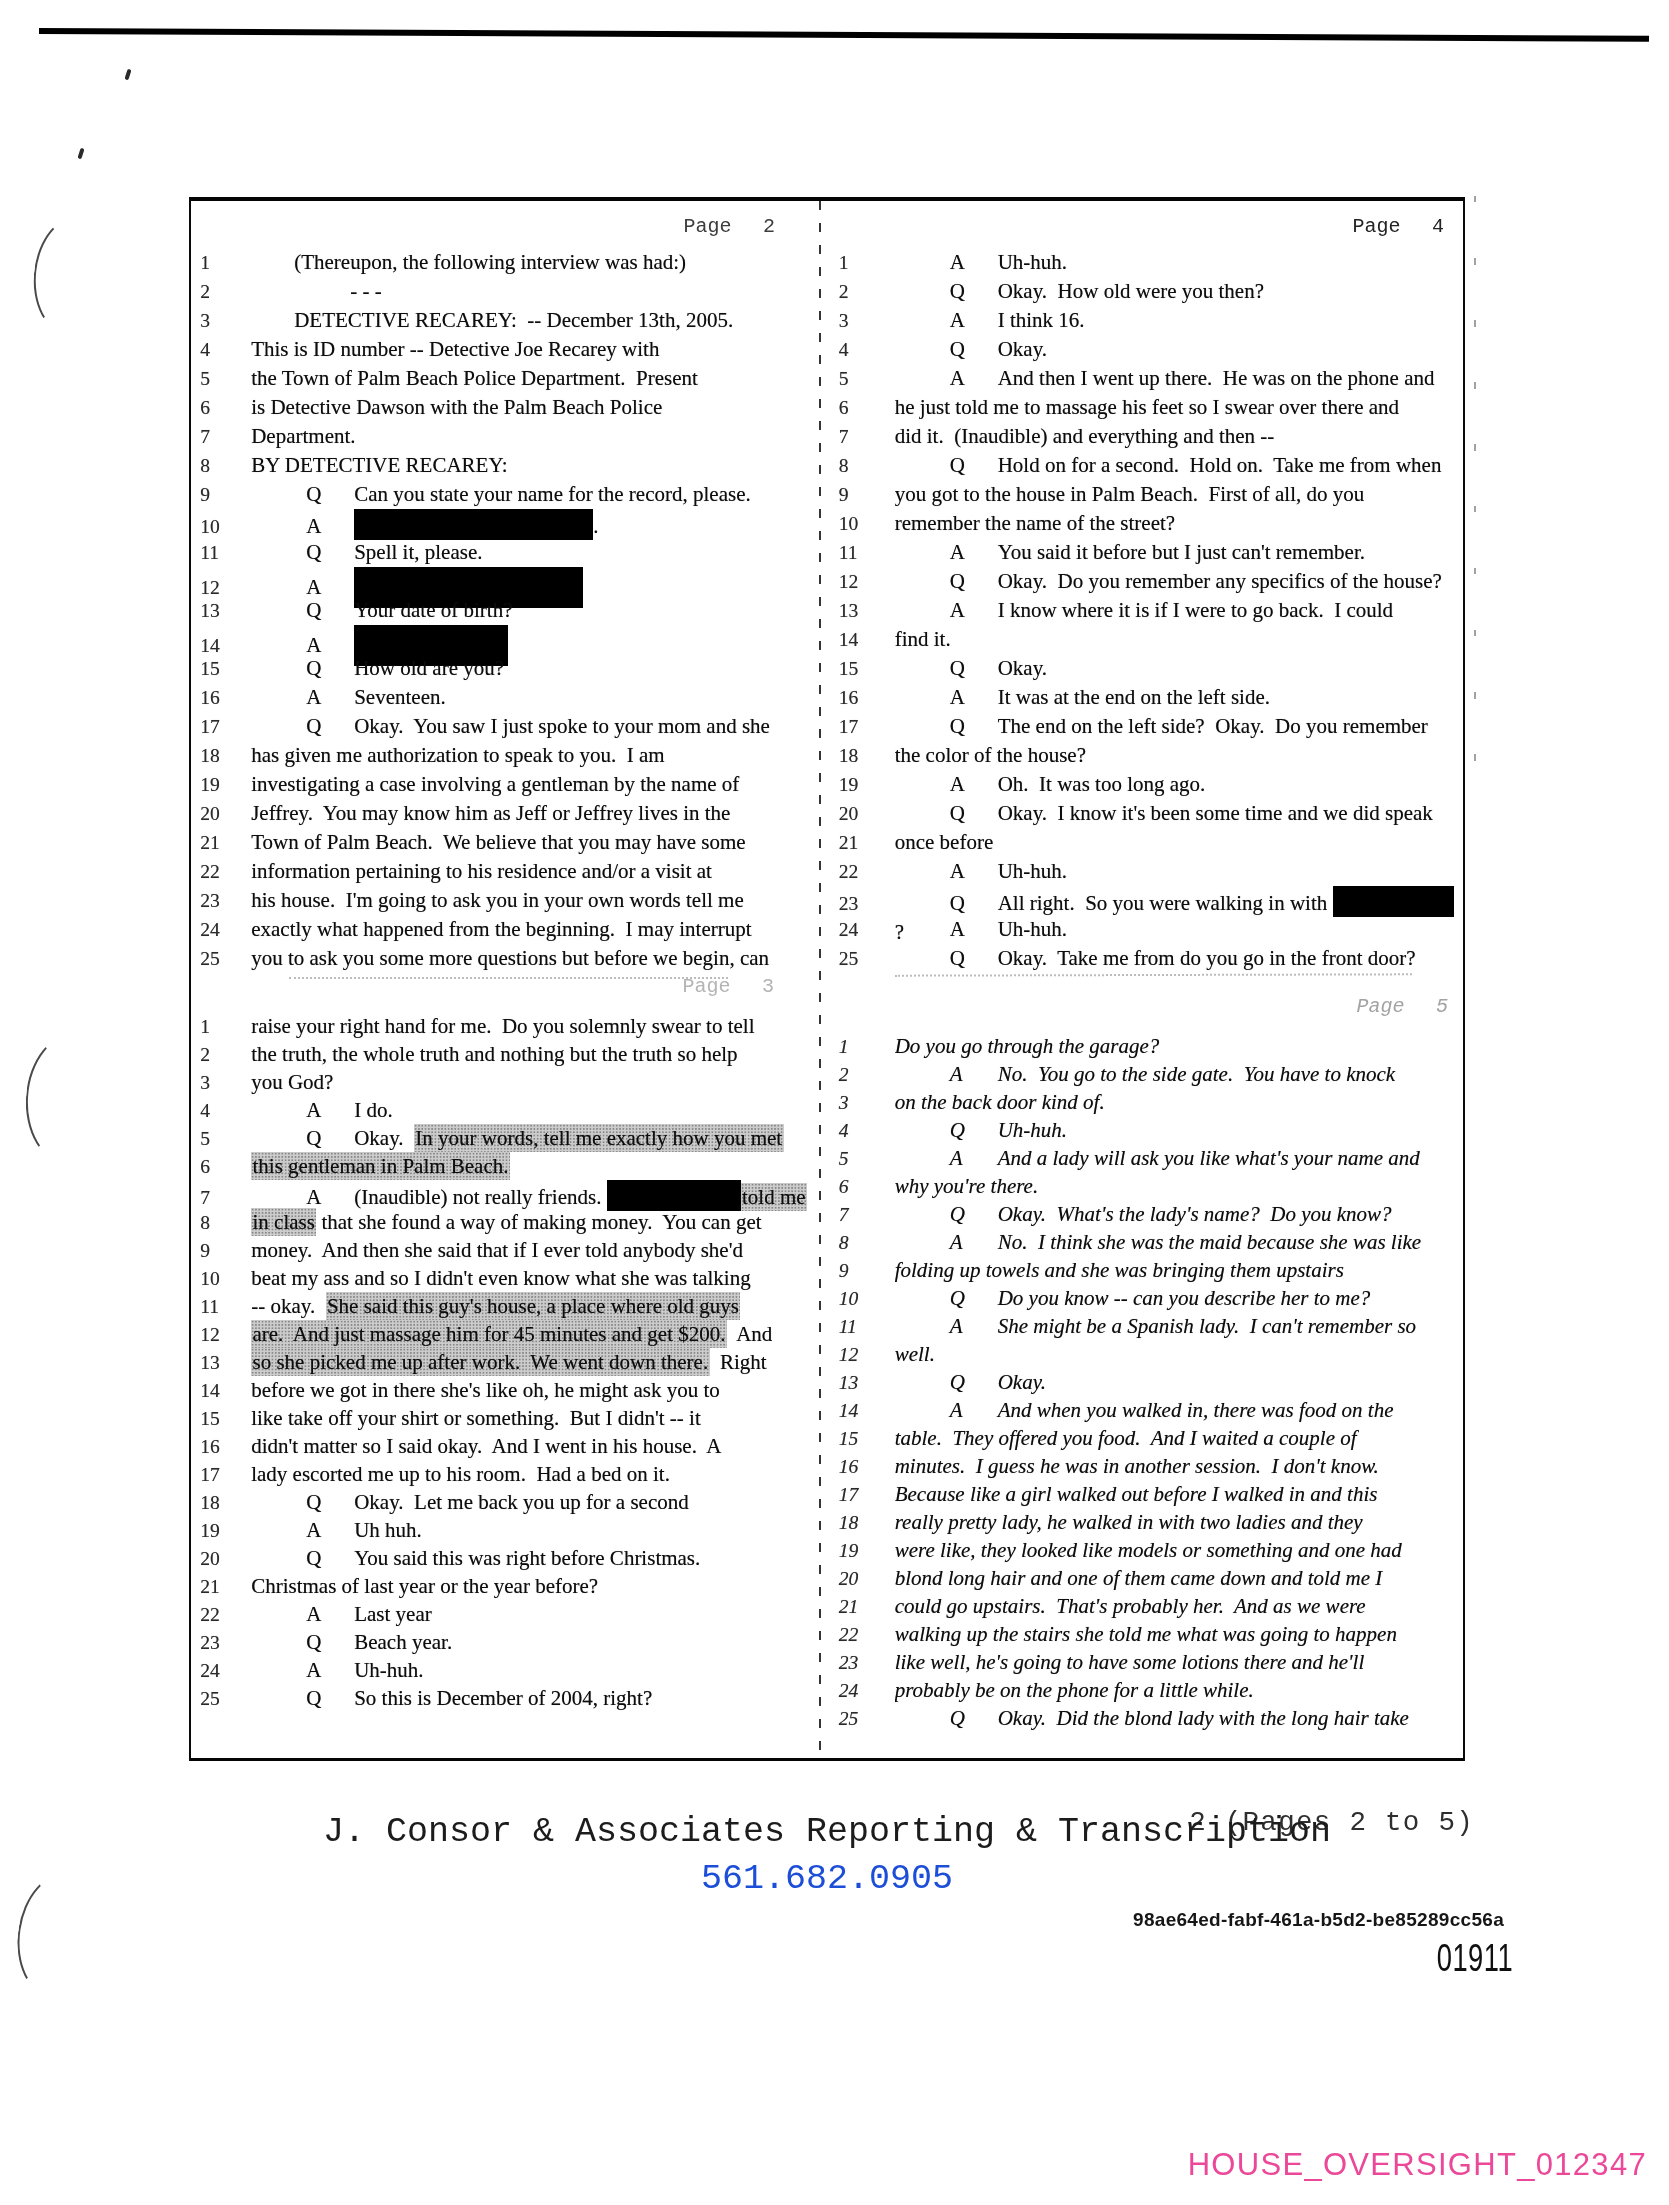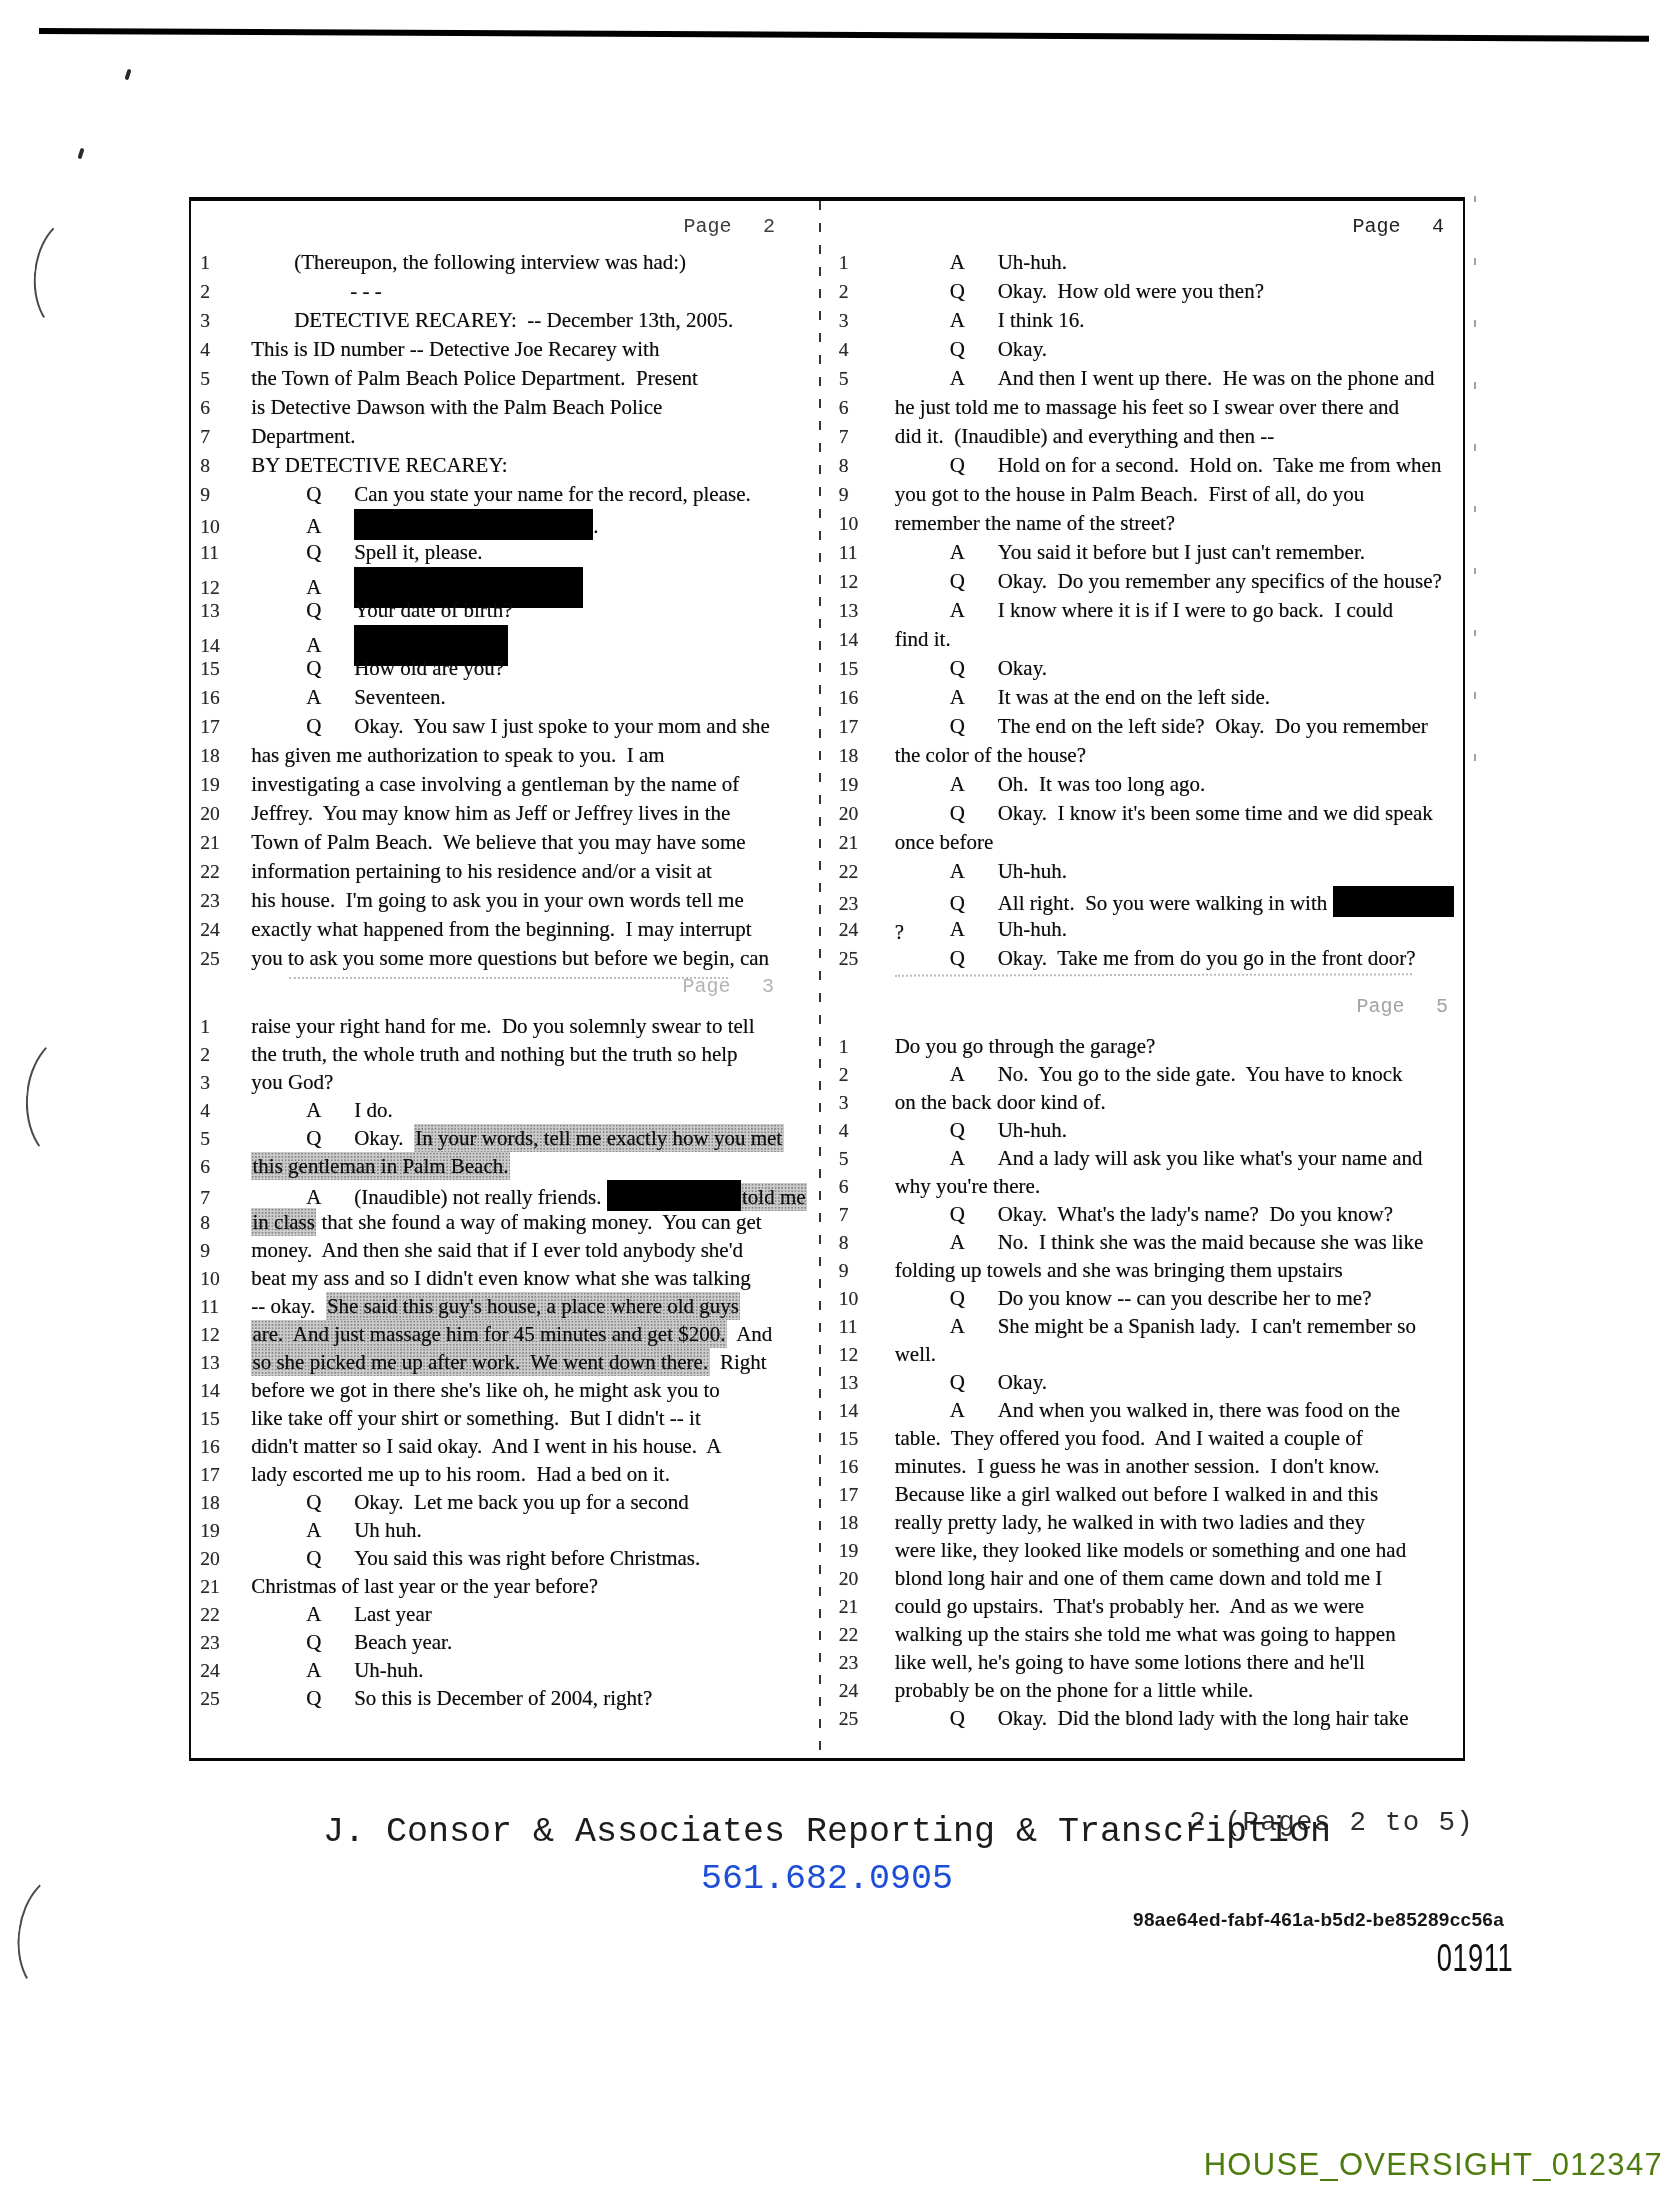--- a/index.html
+++ b/index.html
@@ -21,21 +21,21 @@
     background:repeating-linear-gradient(to bottom,#555 0 6.5px,transparent 6.5px 62px);}
   
   .box{position:absolute;left:189px;top:178px;width:1272px;height:1557px;background:#fff;
     border-top:4.6px solid #050505;border-left:2px solid #0a0a0a;border-right:2px solid #0a0a0a;border-bottom:3.9px solid #050505;margin-top:19px;}
   .divider{position:absolute;left:628px;top:0;bottom:0;width:2px;opacity:.85;
     background:repeating-linear-gradient(to bottom,#111 0 9.2px,transparent 9.2px 22px);}
   .quad{position:absolute;}
   .q-tl{left:0;top:14.4px;width:626px;}
   .q-tr{left:632px;top:14.4px;width:638px;}
   .q-bl{left:0;top:774px;width:626px;}
-  .q-br{left:632px;top:794px;width:638px;}
+  .q-br{left:632px;top:794px;width:638px;font-style:italic;}
   .page-label{text-align:right;font-family:"Liberation Mono", monospace;font-size:20px;
     word-spacing:19.6px;color:#3d3d3d;height:27.5px;}
   .q-tl .page-label{padding-right:42px;}
   .q-tr .page-label{padding-right:17px;color:#242424;}
   .q-bl .page-label{padding-right:43px;color:#b4b4b4;}
   .q-br .page-label{padding-right:13px;color:#a3a3a3;}
   .lines{margin-top:5.2px;}
   .q-bl .lines,.q-br .lines{margin-top:9.2px;}
   .line{display:flex;align-items:baseline;height:29px;line-height:29px;}
   .q-bl .line,.q-br .line{height:28px;line-height:28px;}
@@ -56,22 +56,22 @@
   .page-range{position:absolute;right:195px;top:1767px;font-family:"Liberation Mono", monospace;
     font-size:27.5px;letter-spacing:1.3px;color:#2e2e2e;margin-top:40px;}
   .firm{position:absolute;left:189px;width:1276px;top:1812px;text-align:center;
     font-family:"Liberation Mono", monospace;font-size:35px;color:#1c1c1c;white-space:nowrap;}
   .phone{position:absolute;left:189px;width:1276px;top:1859px;text-align:center;
     font-family:"Liberation Mono", monospace;font-size:35px;color:#1d4ed8;}
   .guid{position:absolute;right:165px;top:1909px;font-family:"Liberation Sans", sans-serif;
     font-weight:bold;font-size:19px;letter-spacing:0.3px;color:#161616;}
   .stamp{position:absolute;right:156px;top:1936px;font-family:"Liberation Sans", sans-serif;
     font-size:39px;font-weight:500;color:#101010;transform:scaleX(.7);transform-origin:right center;letter-spacing:0.7px;}
-  .bates{position:absolute;right:6px;top:2147px;font-family:"Liberation Sans", sans-serif;
-    font-size:31px;letter-spacing:1.3px;color:#4d7c0f;}
+  .bates{position:absolute;right:22px;top:2147px;font-family:"Liberation Sans", sans-serif;
+    font-size:31px;letter-spacing:1.3px;color:#ec4899;}
 </style>
 </head>
 <body>
 
 <div class="topline"></div>
 <div class="mk mk1"></div>
 <div class="mk mk2"></div>
 <div class="arc arc1"></div>
 <div class="arc arc2"></div>
 <div class="arc arc3"></div>

